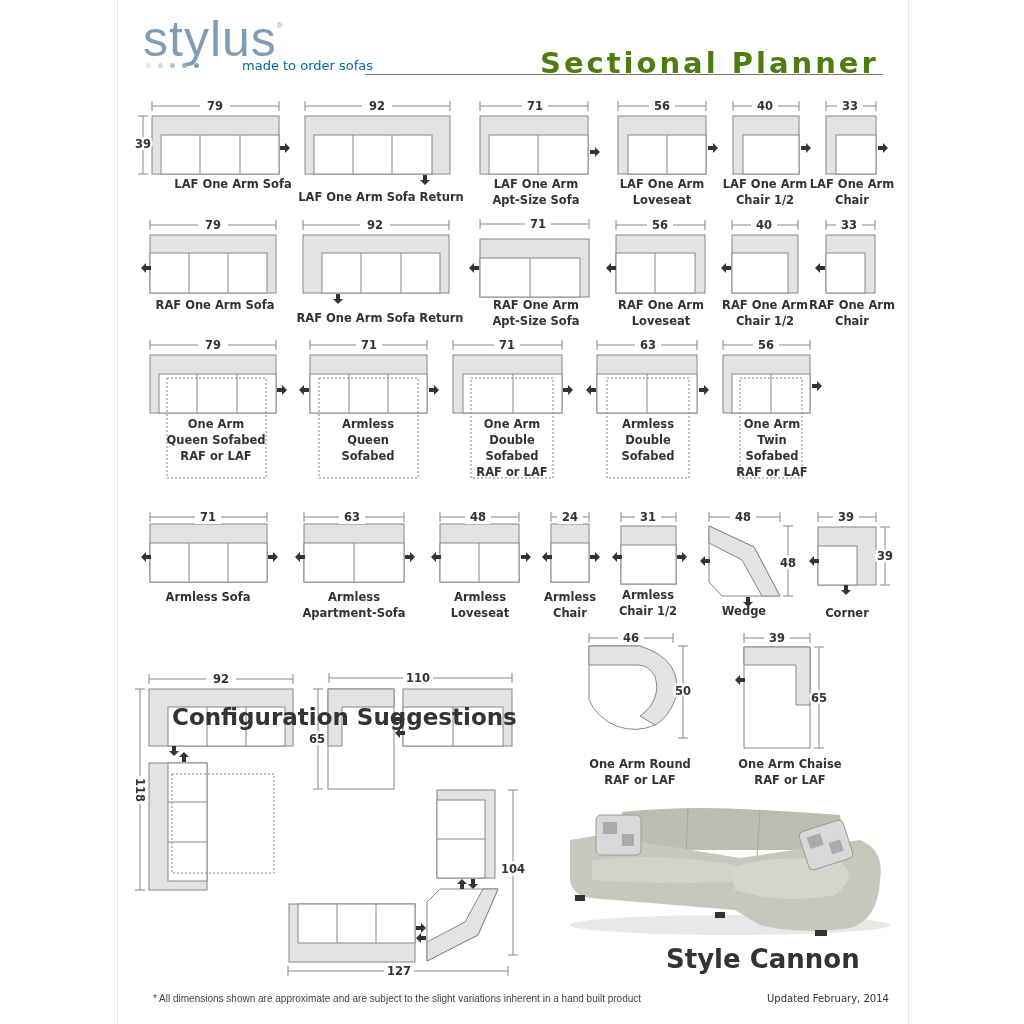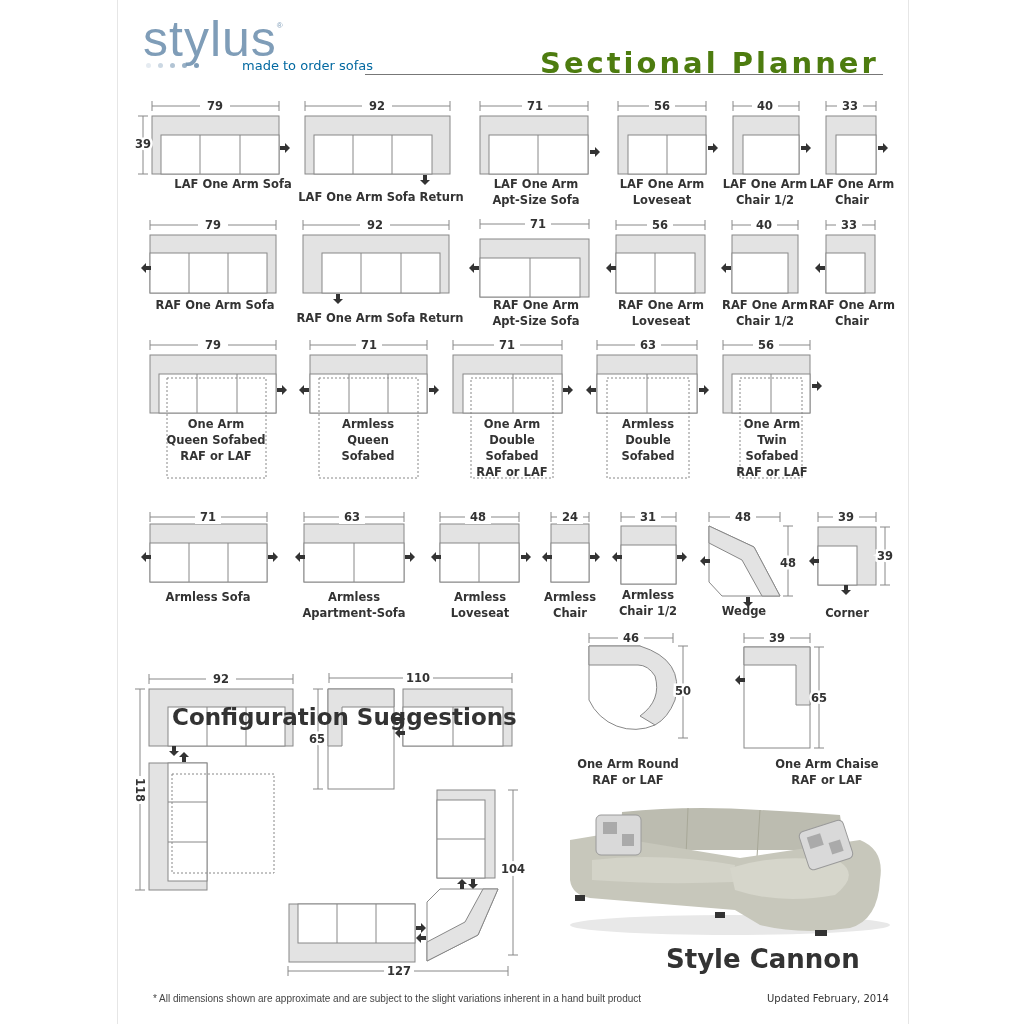--- a/index.html
+++ b/index.html
@@ -532,21 +532,21 @@
 Apartment-Sofa</div>
 <div class="abs lbl" style="left:430px;top:589px;width:100px">Armless
 Loveseat</div>
 <div class="abs lbl" style="left:530px;top:589px;width:80px">Armless
 Chair</div>
 <div class="abs lbl" style="left:608px;top:587px;width:80px">Armless
 Chair 1/2</div>
 <div class="abs lbl" style="left:704px;top:603px;width:80px">Wedge</div>
 <div class="abs lbl" style="left:807px;top:605px;width:80px">Corner</div>
 
-<div class="abs lbl" style="left:568px;top:756px;width:120px">One Arm Round
+<div class="abs lbl" style="left:580px;top:756px;width:120px">One Arm Round
 RAF or LAF</div>
-<div class="abs lbl" style="left:767px;top:756px;width:120px">One Arm Chaise
+<div class="abs lbl" style="left:730px;top:756px;width:120px">One Arm Chaise
 RAF or LAF</div>
 
 <div class="abs section">Configuration Suggestions</div>
 <div class="abs style">Style Cannon</div>
 <div class="abs foot">* All dimensions shown are approximate and are subject to the slight variations inherent in a hand built product</div>
 <div class="abs updated">Updated February, 2014</div>
 
 </body></html>

